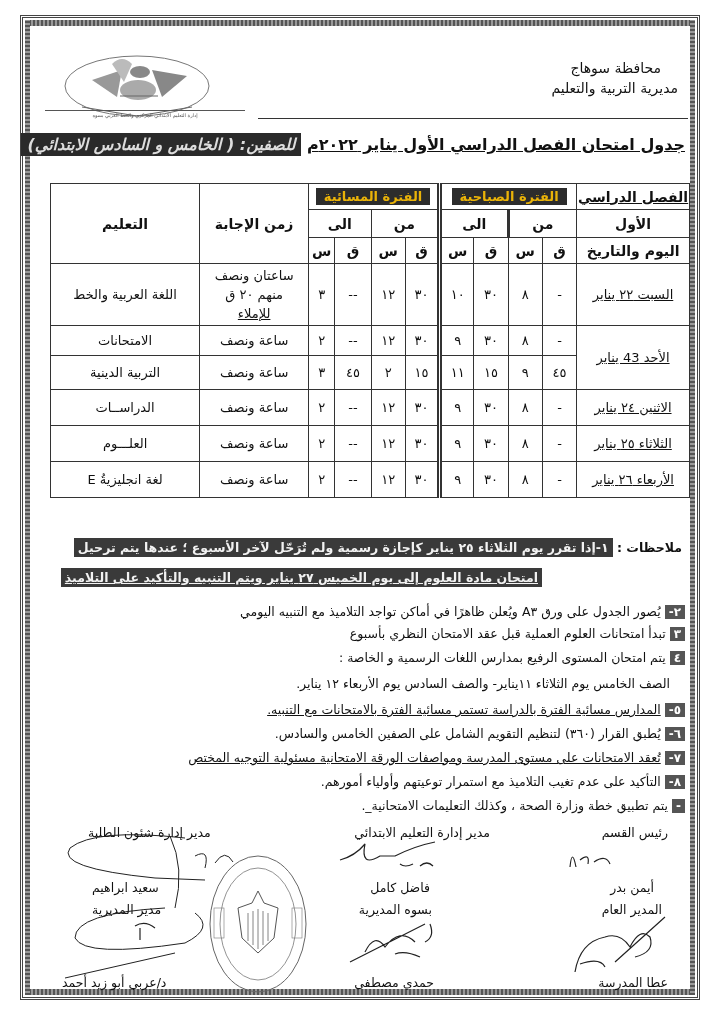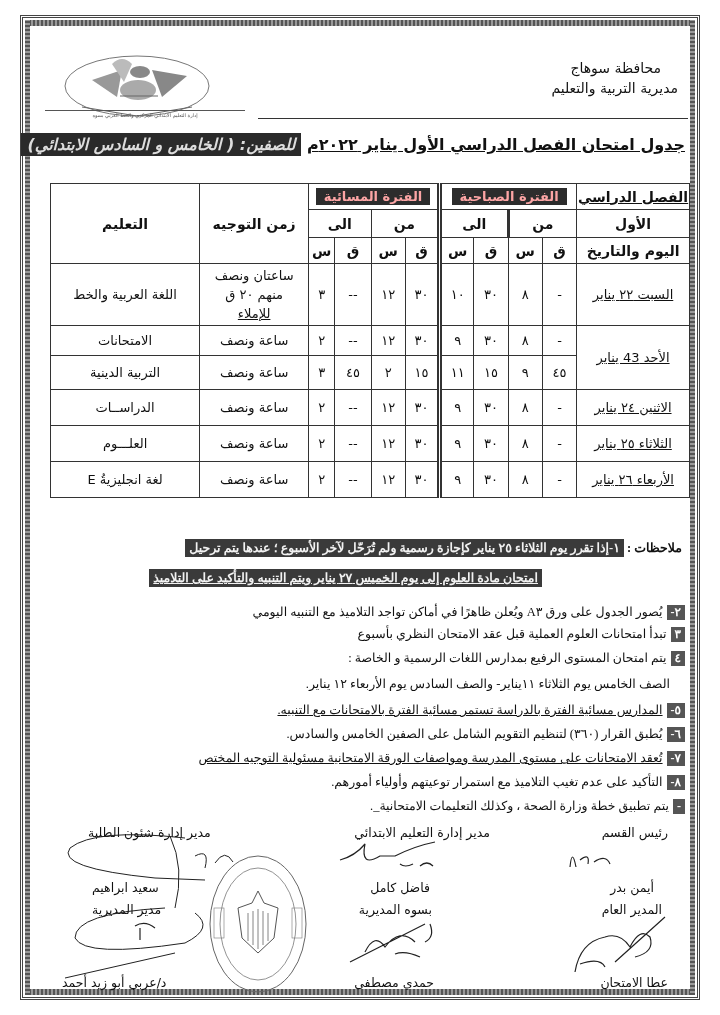--- a/index.html
+++ b/index.html
@@ -24,28 +24,28 @@
                   direction:rtl; text-align:center; border-top:1px solid #555; padding-top:1px; }
 
   .title { position:absolute; right:35px; top:135px; direction:rtl; font-weight:bold;
            font-size:16px; white-space:nowrap;margin-left:32px; }
   .title-main { text-decoration:underline; }
   .title-box { background:#2a2a2a; color:#ddd; padding:2px 6px; font-style:italic; }
 
   table.sched { position:absolute; left:50px; top:183px; width:640px; border-collapse:collapse;
                 direction:rtl; font-size:13px; }
   table.sched td, table.sched th { border:1px solid #333; text-align:center; padding:0; }
-  .hdr-dark { background:#2c2c2c; color:#fca5a5; font-weight:bold; }
+  .hdr-dark { background:#2c2c2c; color:#eab308; font-weight:bold; }
   .thick-top td { border-top:4px double #333; }
   .gap { border-left:5px double #333 !important; }
   .day { text-decoration:underline; white-space:nowrap; }
   .subj { font-size:13px; }
   .hdr-bold { font-weight:bold; font-size:14px; }
 
-  .notes { position:absolute; right:35px; direction:rtl; text-align:right; font-size:12.5px;font-family:Liberation Serif, serif; }
+  .notes { position:absolute; right:35px; direction:rtl; text-align:right; font-size:12.5px; }
   .num { display:inline-block; background:#555; color:#fff; padding:0 4px; margin-left:4px;
          font-weight:bold; font-size:12px; }
   .dark-band { background:#3a3a3a; color:#f2f2f2; padding:2px 4px; font-weight:bold; }
   .ul { text-decoration:underline; }
 
   .sig { position:absolute; direction:rtl; text-align:center; font-size:12.5px; white-space:nowrap; }
   .scribble { position:absolute; }
   .stamp { position:absolute; left:208px; top:853px; width:100px; height:142px; }
 </style>
 </head>
@@ -95,21 +95,21 @@
       <col style="width:36px">
       <col style="width:26px">
     <col style="width:108px">
       <col style="width:148px">
   </colgroup>
   <tbody>
       <tr style="height:26px">
     <td class="hdr-bold" style="text-decoration:underline">الفصل الدراسي</td>
     <td colspan="4" class="gap" style="padding:2px"><span class="hdr-dark" style="padding:1px 8px">الفترة الصباحية</span></td>
     <td colspan="4" style="padding:2px"><span class="hdr-dark" style="padding:1px 8px">الفترة المسائية</span></td>
-    <td rowspan="3" class="hdr-bold">زمن التوجيه</td>
+    <td rowspan="3" class="hdr-bold">زمن الإجابة</td>
     <td rowspan="3" class="hdr-bold">التعليم</td>
   </tr>
   <tr style="height:28px">
     <td class="hdr-bold">الأول</td>
     <td colspan="2" class="hdr-bold" style="border-left:3px solid #333">من</td>
     <td colspan="2" class="hdr-bold gap">الى</td>
     <td colspan="2" class="hdr-bold">من</td>
     <td colspan="2" class="hdr-bold">الى</td>
   </tr>
   <tr style="height:26px">
@@ -231,21 +231,21 @@
 <div class="notes" style="top:774px"><span class="num">٨-</span><span>التأكيد على عدم تغيب التلاميذ مع استمرار توعيتهم وأولياء أمورهم.</span></div>
 <div class="notes" style="top:798px"><span class="num">-</span><span>يتم تطبيق خطة وزارة الصحة ، وكذلك التعليمات الامتحانية_.</span></div>
 
 <div class="sig" style="right:52px; top:825px">رئيس القسم</div>
 <div class="sig" style="right:66px; top:880px">أيمن بدر</div>
 <div class="sig" style="right:230px; top:825px">مدير إدارة التعليم الابتدائي</div>
 <div class="sig" style="right:290px; top:880px">فاضل كامل</div>
 <div class="sig" style="left:88px; top:825px">مدير إدارة شئون الطلبة</div>
 <div class="sig" style="left:92px; top:880px">سعيد ابراهيم</div>
 <div class="sig" style="right:58px; top:902px">المدير العام</div>
-<div class="sig" style="right:52px; top:975px">عطا الامتحان</div>
+<div class="sig" style="right:52px; top:975px">عطا المدرسة</div>
 <div class="sig" style="right:288px; top:902px">بسوه المديرية</div>
 <div class="sig" style="right:286px; top:975px">حمدي مصطفى</div>
 <div class="sig" style="left:92px; top:902px">مدير المديرية</div>
 <div class="sig" style="left:62px; top:975px">د/عربي أبو زيد أحمد</div>
 
 <svg class="scribble" style="left:560px; top:842px" width="60" height="30">
   <path d="M10,25 Q12,5 16,25 M20,18 Q30,10 28,22 M34,20 Q46,12 50,22" fill="none" stroke="#222" stroke-width="1.2"></path>
 </svg>
 <svg class="scribble" style="left:335px; top:838px" width="110" height="40">
   <path d="M5,22 Q20,18 30,6 Q25,30 45,18 L60,18 Q80,8 100,4 M65,26 Q70,30 78,26 M85,28 Q92,22 98,28" fill="none" stroke="#222" stroke-width="1.2"></path>

